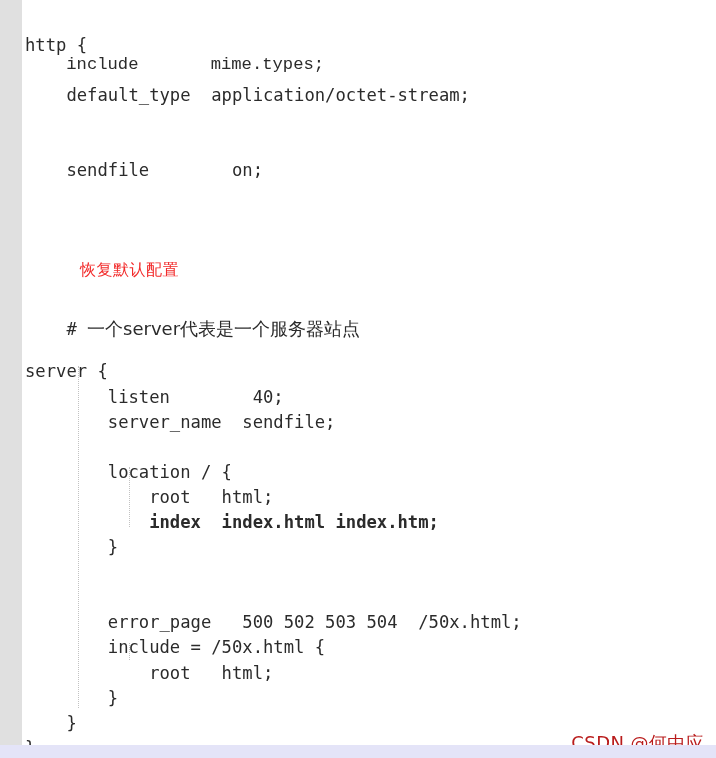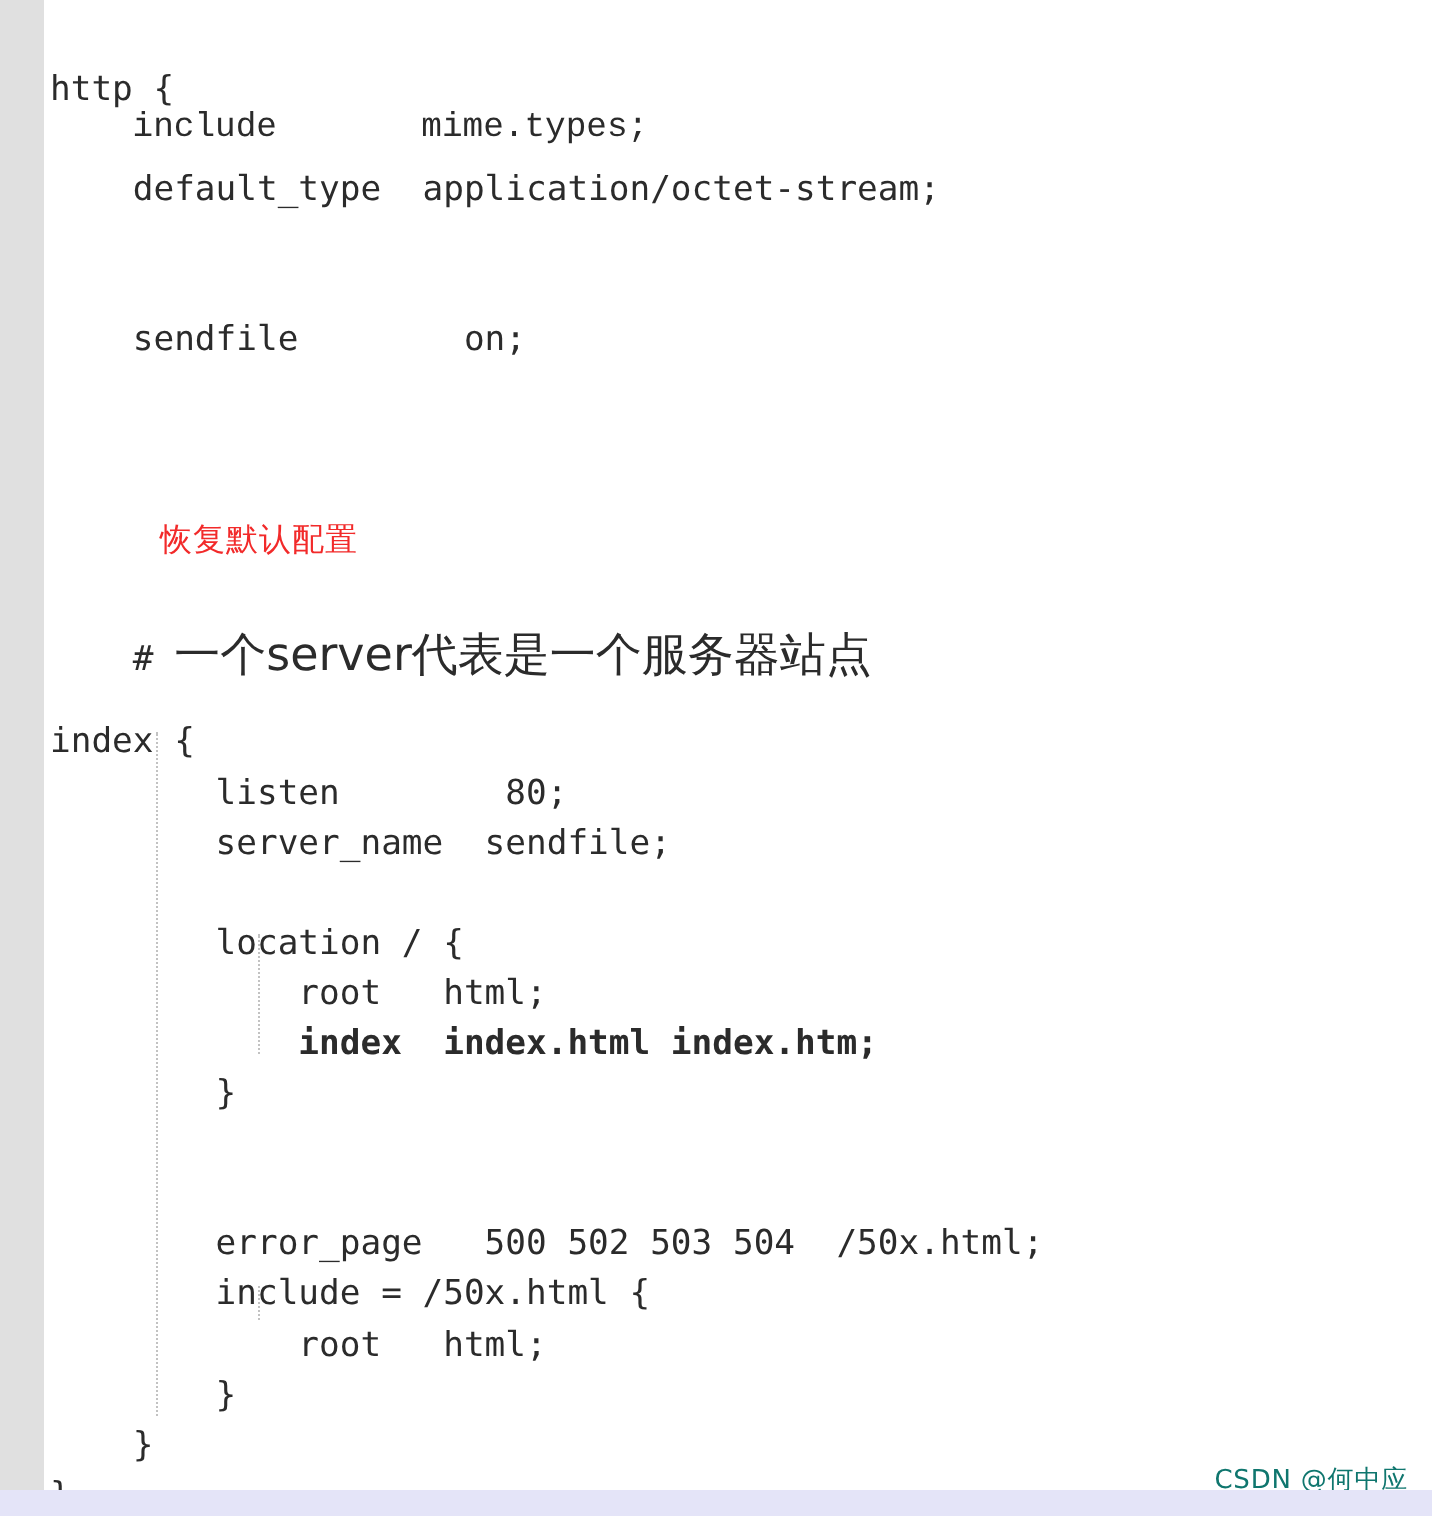--- a/index.html
+++ b/index.html
@@ -63,21 +63,21 @@
     position: absolute;
     left: 3px;
     white-space: pre;
     font-size: 17.2px;
     line-height: 21px;
     color: #2b2b2b;
     font-family: "DejaVu Sans Mono", "Liberation Mono", monospace;
   }
   .mixed-line .cjk {
     font-family: "DejaVu Sans", "Liberation Sans", sans-serif;
-    font-size: 23px;
+    font-size: 18px;
     margin-top: 32px;
   }
 
   #heading-red {
     position: absolute;
     left: 58px;
     top: 258px;
     font-family: "DejaVu Sans", "Liberation Sans", sans-serif;
     font-size: 16px;
     line-height: 24px;
@@ -92,22 +92,22 @@
     position: absolute;
     width: 0px;
     border-left: 1px dotted #c2c2c2;
   }
 
   #watermark {
     position: absolute;
     right: 12px;
     top: 731px;
     font-family: "DejaVu Sans", "Liberation Sans", sans-serif;
-    font-size: 13px;
-    color: #0f766e;
+    font-size: 18px;
+    color: #b91c1c;
     white-space: pre;
     letter-spacing: 0.4px;
     text-decoration: underline;
   }
 </style>
 </head>
 <body>
 
 <div id="gutter"></div>
 
@@ -120,22 +120,22 @@
   <pre class="code-line" style="top:18px;">http {</pre>
   <pre class="code-line" style="top:37px;font-family:Liberation Mono, monospace;">    include       mime.types;</pre>
   <pre class="code-line" style="top:68px;">    default_type  application/octet-stream;</pre>
 
   <pre class="code-line" style="top:143px;">    sendfile        on;</pre>
 
   <div id="heading-red">恢复默认配置</div>
 
   <div class="mixed-line" style="top:318px;"><span>    # </span><span class="cjk">一个server代表是一个服务器站点</span></div>
 
-  <pre class="code-line" style="top:344px;">index {</pre>
-  <pre class="code-line" style="top:370px;">        listen        80;</pre>
+  <pre class="code-line" style="top:344px;">server {</pre>
+  <pre class="code-line" style="top:370px;">        listen        40;</pre>
   <pre class="code-line" style="top:395px;">        server_name  sendfile;</pre>
 
   <pre class="code-line" style="top:445px;">        location / {</pre>
   <pre class="code-line" style="top:470px;">            root   html;</pre>
   <pre class="code-line" style="top:495px;font-weight:bold;">            index  index.html index.htm;</pre>
   <pre class="code-line" style="top:520px;">        }</pre>
 
   <pre class="code-line" style="top:595px;">        error_page   500 502 503 504  /50x.html;</pre>
   <pre class="code-line" style="top:620px;">        include = /50x.html {</pre>
   <pre class="code-line" style="top:646px;">            root   html;</pre>

